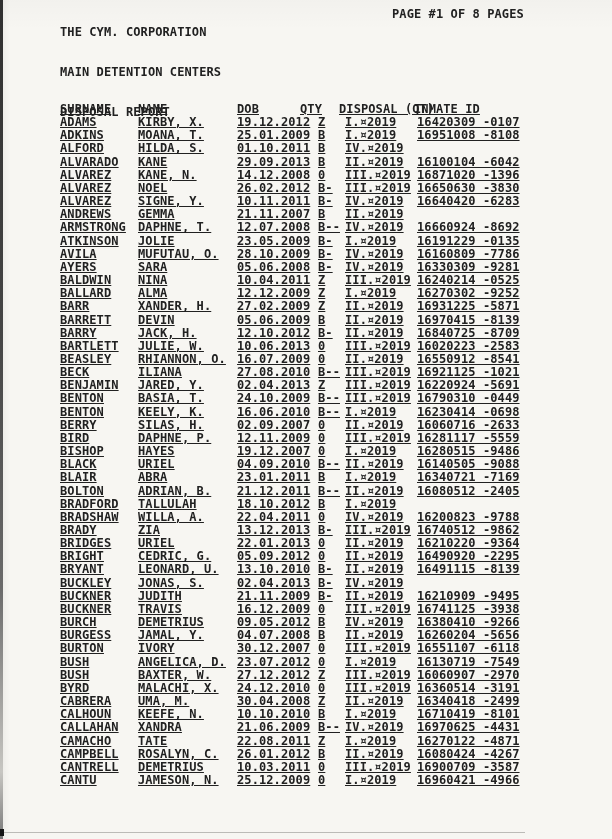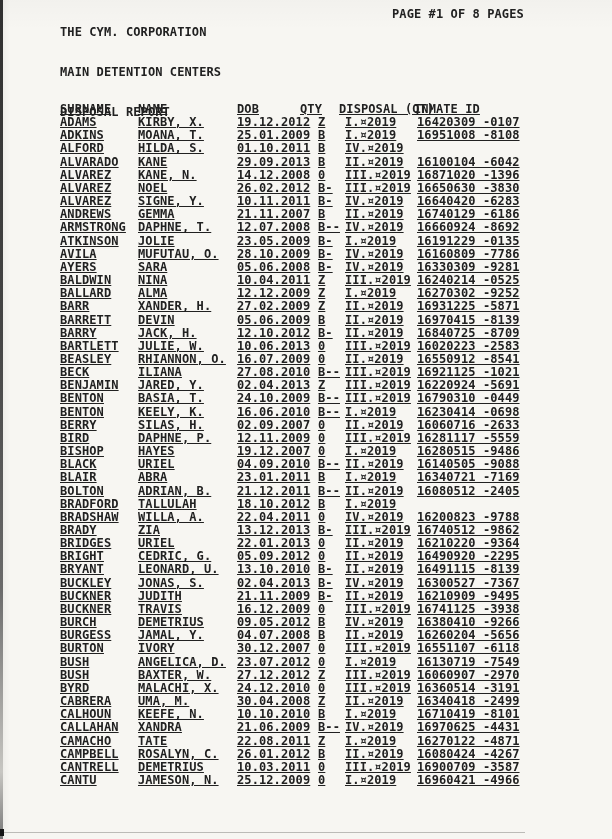--- a/index.html
+++ b/index.html
@@ -155,21 +155,20 @@
     <span class="cell">B-</span>
     <span class="cell">IV.¤2019</span>
     <span class="cell">16640420 -6283</span>
   </div>
         <div class="trow">
     <span class="cell">ANDREWS</span>
     <span class="cell">GEMMA</span>
     <span class="cell">21.11.2007</span>
     <span class="cell">B</span>
     <span class="cell">II.¤2019</span>
-    <span class="cell">16740129 -6186</span>
   </div>
         <div class="trow">
     <span class="cell">ARMSTRONG</span>
     <span class="cell">DAPHNE, T.</span>
     <span class="cell">12.07.2008</span>
     <span class="cell">B--</span>
     <span class="cell">IV.¤2019</span>
     <span class="cell">16660924 -8692</span>
   </div>
         <div class="trow">
@@ -378,21 +377,20 @@
     <span class="cell">B-</span>
     <span class="cell">II.¤2019</span>
     <span class="cell">16491115 -8139</span>
   </div>
         <div class="trow">
     <span class="cell">BUCKLEY</span>
     <span class="cell">JONAS, S.</span>
     <span class="cell">02.04.2013</span>
     <span class="cell">B-</span>
     <span class="cell">IV.¤2019</span>
-    <span class="cell">16300527 -7367</span>
   </div>
         <div class="trow">
     <span class="cell">BUCKNER</span>
     <span class="cell">JUDITH</span>
     <span class="cell">21.11.2009</span>
     <span class="cell">B-</span>
     <span class="cell">II.¤2019</span>
     <span class="cell">16210909 -9495</span>
   </div>
         <div class="trow">

